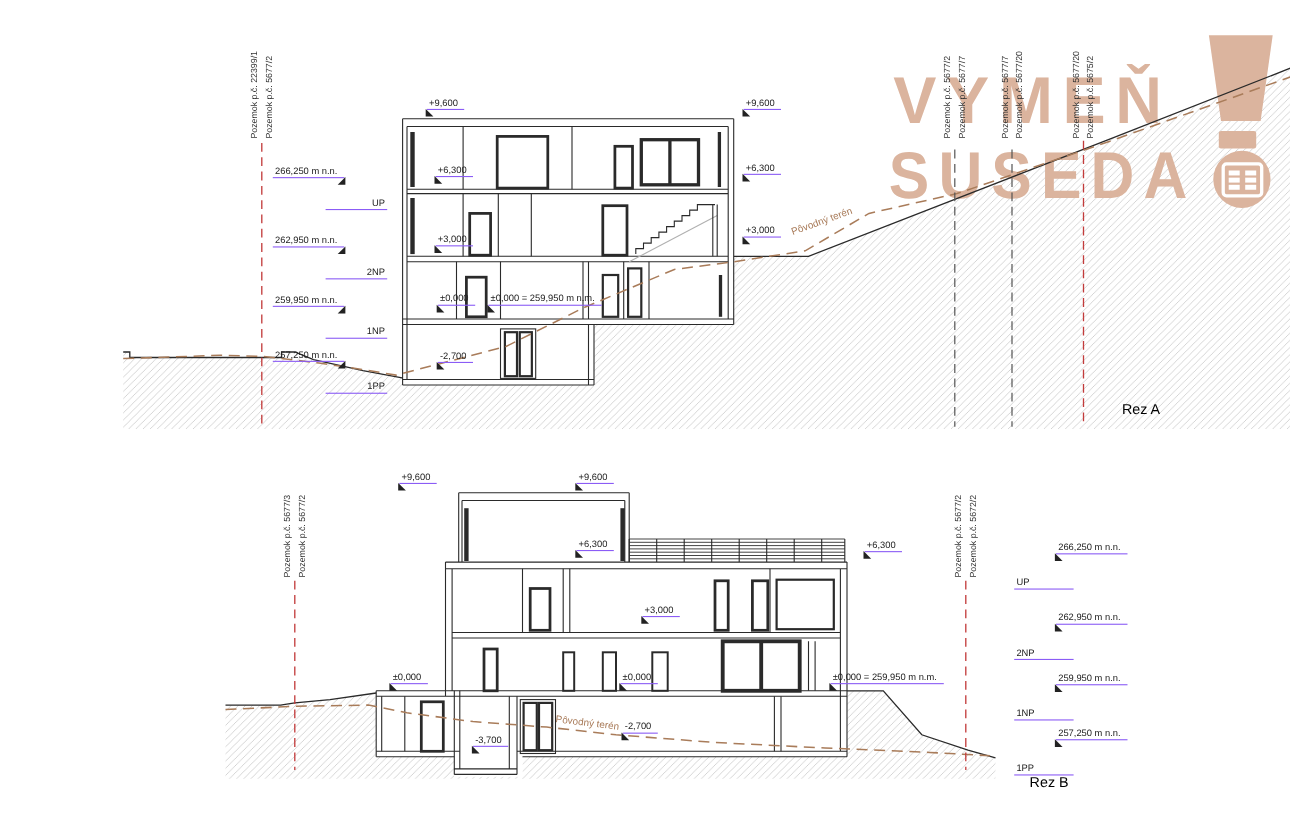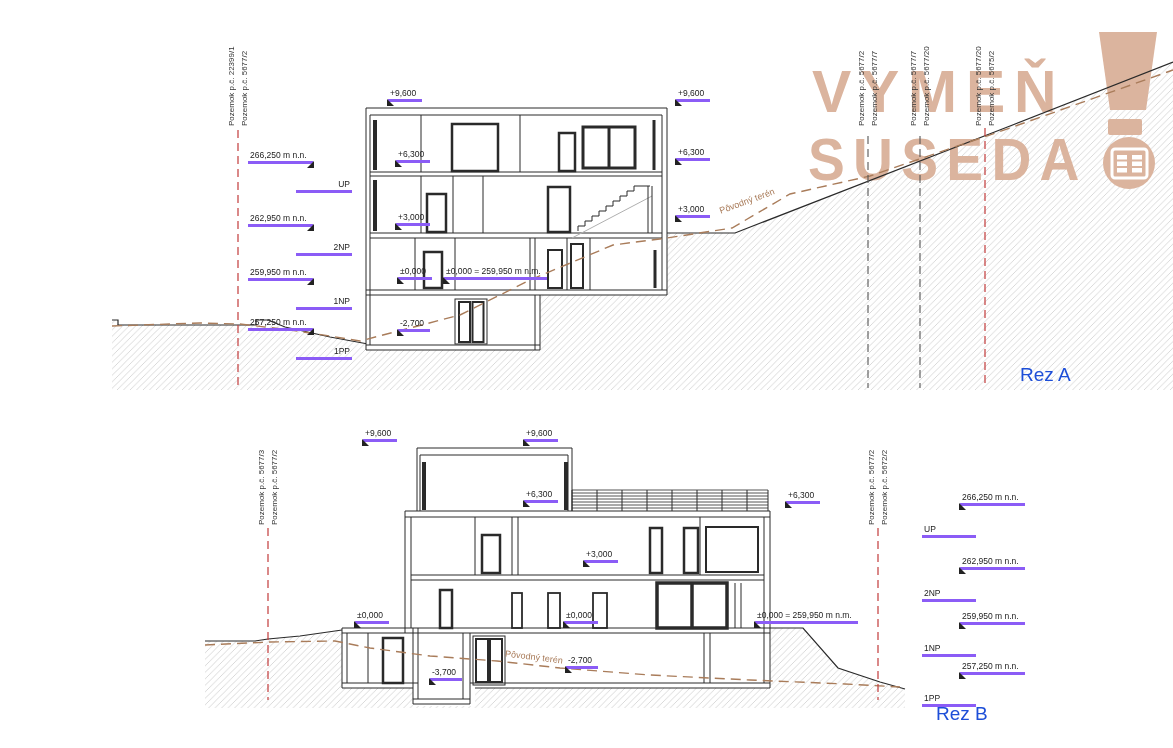--- a/index.html
+++ b/index.html
@@ -1,33 +1,33 @@
 <!DOCTYPE html>
 <html><head>
 <meta charset="utf-8">
 <style>
   html,body{margin:0;padding:0;background:#fff;}
   .canvas{position:relative;width:1173px;height:748px;background:#fff;overflow:hidden;
           font-family:"Liberation Sans","DejaVu Sans",sans-serif;}
   .layer{position:absolute;left:0;top:0;}
   
   .mark{position:absolute;white-space:nowrap;font-size:8.5px;color:#222;
-        border-bottom:3px solid #8b5cf6;padding:0 6px 1px 2px;line-height:10px;}
+        border-bottom:1px solid #8b5cf6;padding:0 6px 1px 2px;line-height:10px;}
   .mark::after{content:'';position:absolute;top:100%;left:-1px;width:0;height:0;
         border-style:solid;border-width:0 7px 7px 0;
         border-color:transparent transparent #222 transparent;}
   .mark.hr::after{left:auto;right:-1px;border-width:0 0 7px 7px;
         border-color:transparent transparent #222 transparent;}
   .mark.nh{padding:0 2px 1px 2px;margin-top:20px;}
   .mark.nh::after{display:none;}
   
   .vlab{position:absolute;font-size:8px;color:#333;white-space:nowrap;height:10px;
         line-height:10px;transform-origin:0 100%;transform:rotate(-90deg);}
   .terr{position:absolute;font-size:9px;color:#a87a58;white-space:nowrap;}
-  .sect{position:absolute;font-size:19px;color:#1d4ed8;white-space:nowrap;}
+  .sect{position:absolute;font-size:13px;color:#000000;white-space:nowrap;}
   .wm{position:absolute;left:0;top:0;width:1173px;height:748px;pointer-events:none;}
   .wm .l1,.wm .l2{position:absolute;font-weight:bold;font-size:60px;letter-spacing:9px;
         line-height:60px;transform-origin:0 0;transform:scaleX(0.98);}
   .wm .l1{left:812px;top:62px;}
   .wm .l2{left:808px;top:130px;transform:scaleX(0.92);}
 </style>
 </head>
 <body>
 
 <div class="canvas">

